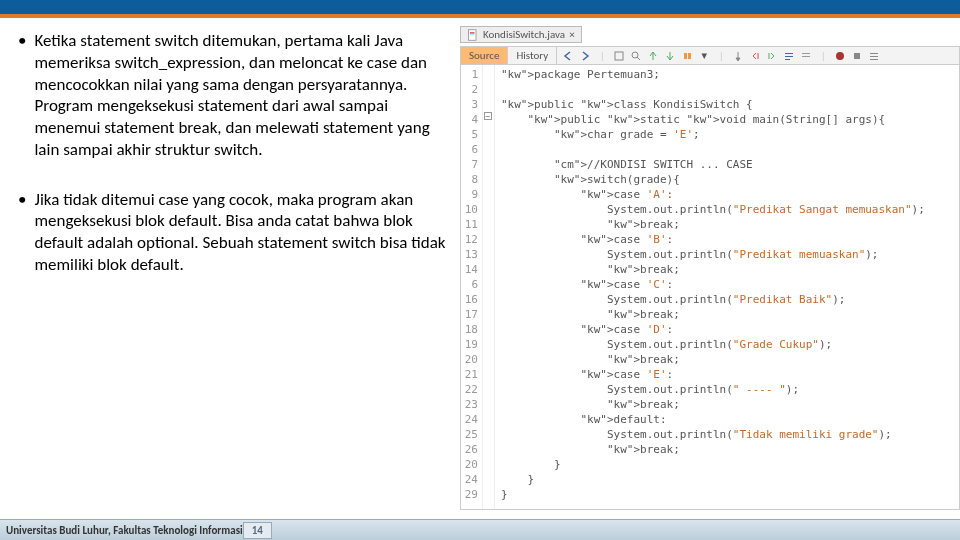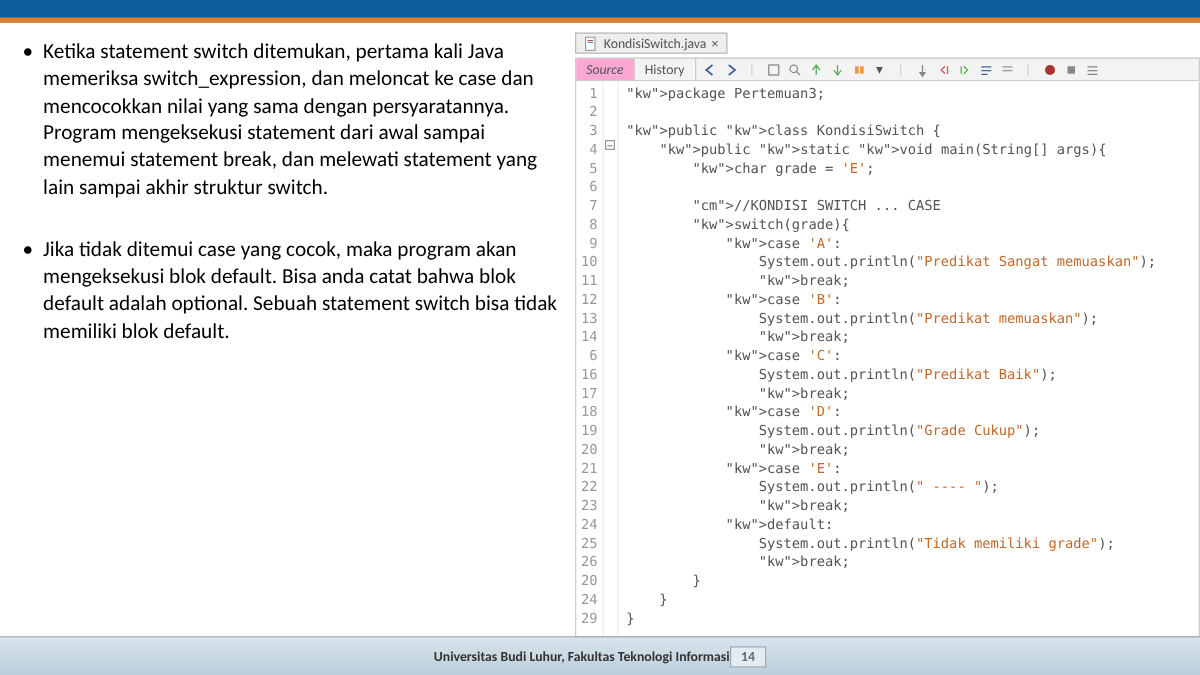--- a/index.html
+++ b/index.html
@@ -8,30 +8,30 @@
   .content { display: flex; height: 498px; }
   .left { width: 460px; padding: 12px 14px 0 16px; }
   .title { font-size: 21px; font-weight: bold; line-height: 1.15; margin-bottom: 18px; }
   .bullet { font-size: 17px; line-height: 1.28; margin-bottom: 28px; display: flex; }
   .bullet .dot { margin: 0 8px 0 2px; }
   .right { flex: 1; padding-top: 8px; font-size: 11px; color: #555; }
   .filetab { display: inline-flex; align-items: flex-end; border: 1px solid #bbb; background: #eee; padding: 1px 6px; gap: 4px; font-size: 11px; }
   .filetab svg { width: 12px; height: 12px; }
   .toolbar-row { display: flex; align-items: center; border: 1px solid #ccc; margin-top: 2px; font-size: 11px; background: #f3f3f3; }
   .tab { padding: 2px 8px; border-right: 1px solid #ccc; }
-  .tab.active { background: #f9a8d4; font-style: italic; }
+  .tab.active { background: #fdba74; }
   .tb-icons { display: flex; gap: 3px; padding: 0 4px; align-items: center; }
   .tb-icons span { display: inline-flex; width: 14px; height: 14px; align-items: center; justify-content: center; }
   .code-area { display: flex; border: 1px solid #ccc; border-top: none; height: 445px; background: #fff; font-family: Consolas, monospace; font-size: 11px; line-height: 15px; }
   .gutter { width: 22px; text-align: right; color: #999; padding: 2px 4px 0 0; border-right: 1px solid #eee; }
   .fold { width: 12px; border-right: 1px solid #eee; position: relative; }
   .fold .box { position: absolute; left: 1px; width: 8px; height: 8px; border: 1px solid #999; font-size: 8px; line-height: 7px; text-align: center; color: #666; }
   .code { flex: 1; padding: 2px 0 0 6px; white-space: pre; color: #555; filter: blur(0.3px); }
   .code .st { color: #c06a2c; }
-  .foot { position: absolute; bottom: 0; left: 0; right: 0; height: 31px; background: linear-gradient(#d9e4ec,#bccedb); border-top: 1px solid #9ab; display: flex; align-items: center; justify-content: center; padding: 0 6px; font-size: 11px; font-weight: bold; }
+  .foot { position: absolute; bottom: 0; left: 0; right: 0; height: 21px; background: linear-gradient(#d9e4ec,#bccedb); border-top: 1px solid #9ab; display: flex; align-items: center; justify-content: flex-start; padding: 0 6px; font-size: 11px; font-weight: bold; }
   .foot .uni { color: #333; }
   .pg { background: #e4ecf2; border: 1px solid #9ab; padding: 1px 8px; color: #5a6b7a; }
 </style>
 </head>
 <body>
 
 <div class="top-bar"></div>
 
 <div class="content">
   <div class="left">

